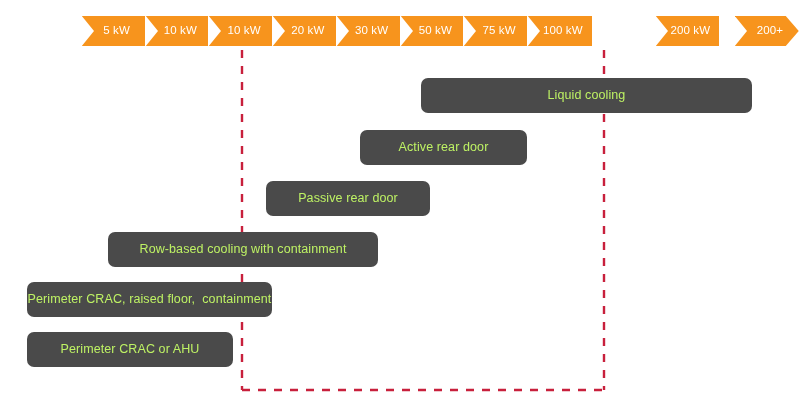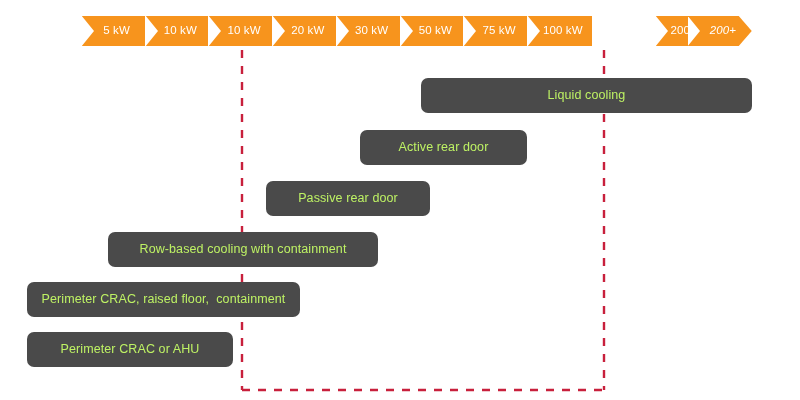--- a/index.html
+++ b/index.html
@@ -137,21 +137,21 @@
         <svg class="notch" viewBox="0 0 14 32" preserveAspectRatio="none">
           <path d="M0,0 L13,16 L0,32 Z" fill="#ffffff"></path>
         </svg>
       </div>
       <div class="scale-seg" style="left: 637.5px; width: 63.75px;">
         <span class="scale-seg-label">200 kW</span>
         <svg class="notch" viewBox="0 0 14 32" preserveAspectRatio="none">
           <path d="M0,0 L13,16 L0,32 Z" fill="#ffffff"></path>
         </svg>
       </div>
-      <div class="scale-seg" style="left: 670px; width: 63.75px; clip-path: polygon(0px 0px, calc(100% - 13px) 0px, 100% 50%, calc(100% - 13px) 100%, 0px 100%); font-style: italic;">
+      <div class="scale-seg" style="left: 717px; width: 63.75px; clip-path: polygon(0px 0px, calc(100% - 13px) 0px, 100% 50%, calc(100% - 13px) 100%, 0px 100%);">
         <span class="scale-seg-label">200+</span>
         <svg class="notch" viewBox="0 0 14 32" preserveAspectRatio="none">
           <path d="M0,0 L13,16 L0,32 Z" fill="#ffffff"></path>
         </svg>
       </div>
     </div>
 
   <svg id="guide-svg" viewBox="0 0 800 400" xmlns="http://www.w3.org/2000/svg">
       <line x1="242" x2="242" y1="50" y2="390" stroke="#c8203c" stroke-width="2.4" stroke-dasharray="8 8"></line>
       <line x1="604" x2="604" y1="50" y2="390" stroke="#c8203c" stroke-width="2.4" stroke-dasharray="8 8"></line>
@@ -164,21 +164,21 @@
       </div>
       <div class="bar" style="left: 360px; top: 130px; width: 167px;">
         <span class="bar-label">Active rear door</span>
       </div>
       <div class="bar" style="left: 266px; top: 181px; width: 164px;">
         <span class="bar-label">Passive rear door</span>
       </div>
       <div class="bar" style="left: 108px; top: 232px; width: 270px;">
         <span class="bar-label">Row-based cooling with containment</span>
       </div>
-      <div class="bar" style="left: 27px; top: 282px; width: 273px;">
+      <div class="bar" style="left: 27px; top: 282px; width: 245px;">
         <span class="bar-label">Perimeter CRAC, raised floor,  containment</span>
       </div>
       <div class="bar" style="left: 27px; top: 332px; width: 206px;">
         <span class="bar-label">Perimeter CRAC or AHU</span>
       </div>
     </div>
 
 </div>
 
 </body></html>

